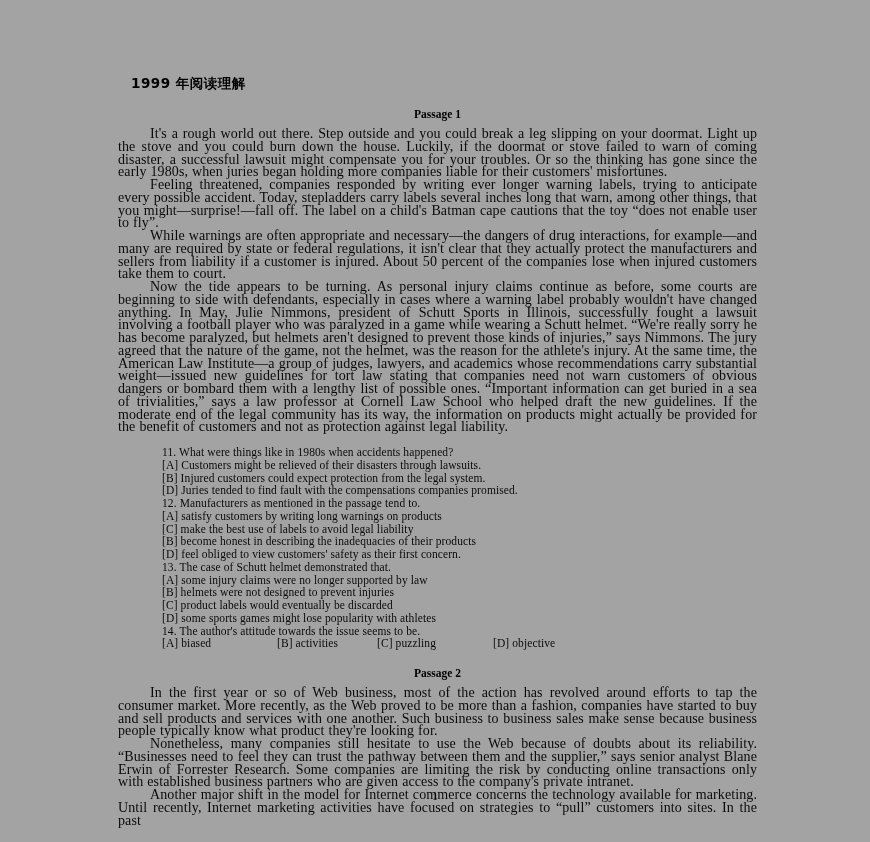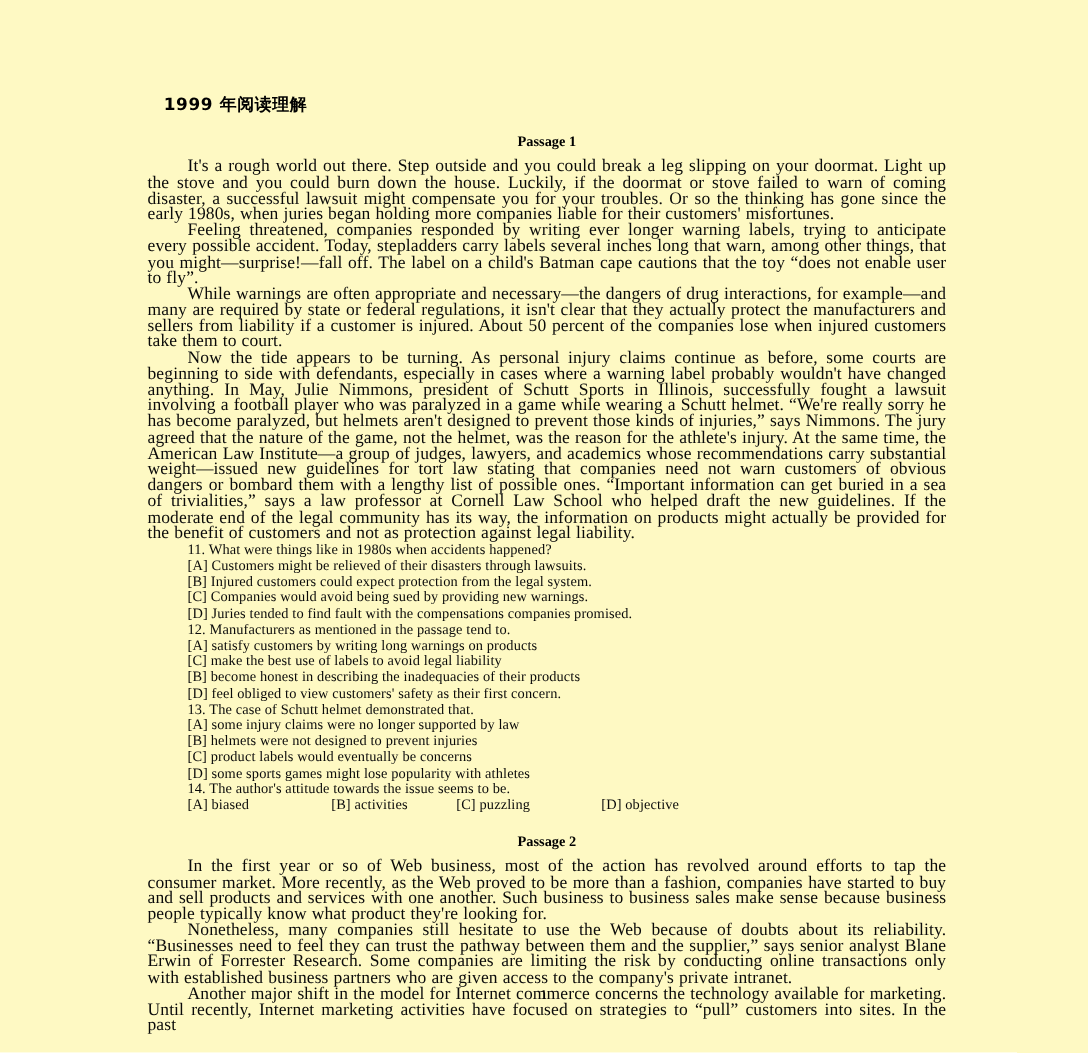--- a/index.html
+++ b/index.html
@@ -4,21 +4,21 @@
 <style>
   html, body {
     margin: 0;
     padding: 0;
     background: #ffffff;
   }
   .sheet {
     position: relative;
     width: 870px;
     height: 842px;
-    background: #fef9c3;
+    background: #a3a3a3;
     overflow: hidden;
     font-family: "Liberation Serif", serif;
     color: #0a0a0a;
     -webkit-font-smoothing: antialiased;
   }
   .content {
     position: absolute;
     left: 118px;
     top: 0;
     width: 639px;
@@ -44,21 +44,21 @@
   .para {
     margin: 0;
     font-size: 14px;
     line-height: 12.75px;
     text-align: justify;
     text-indent: 32px;
     letter-spacing: 0.1px;
     word-spacing: 0.4px;
   }
   .questions {
-    margin: 0;
+    margin: 12px;
   }
   .qline {
     font-size: 11.5px;
     line-height: 12.75px;
     padding-left: 32px;
     letter-spacing: 0.1px;
     white-space: nowrap;
   }
   .options-row {
     display: flex;
@@ -90,33 +90,32 @@
 
     <p class="para">It's a rough world out there. Step outside and you could break a leg slipping on your doormat. Light up the stove and you could burn down the house. Luckily, if the doormat or stove failed to warn of coming disaster, a successful lawsuit might compensate you for your troubles. Or so the thinking has gone since the early 1980s, when juries began holding more companies liable for their customers' misfortunes.</p>
     <p class="para">Feeling threatened, companies responded by writing ever longer warning labels, trying to anticipate every possible accident. Today, stepladders carry labels several inches long that warn, among other things, that you might—surprise!—fall off. The label on a child's Batman cape cautions that the toy “does not enable user to fly”.</p>
     <p class="para">While warnings are often appropriate and necessary—the dangers of drug interactions, for example—and many are required by state or federal regulations, it isn't clear that they actually protect the manufacturers and sellers from liability if a customer is injured. About 50 percent of the companies lose when injured customers take them to court.</p>
     <p class="para">Now the tide appears to be turning. As personal injury claims continue as before, some courts are beginning to side with defendants, especially in cases where a warning label probably wouldn't have changed anything. In May, Julie Nimmons, president of Schutt Sports in Illinois, successfully fought a lawsuit involving a football player who was paralyzed in a game while wearing a Schutt helmet. “We're really sorry he has become paralyzed, but helmets aren't designed to prevent those kinds of injuries,” says Nimmons. The jury agreed that the nature of the game, not the helmet, was the reason for the athlete's injury. At the same time, the American Law Institute—a group of judges, lawyers, and academics whose recommendations carry substantial weight—issued new guidelines for tort law stating that companies need not warn customers of obvious dangers or bombard them with a lengthy list of possible ones. “Important information can get buried in a sea of trivialities,” says a law professor at Cornell Law School who helped draft the new guidelines. If the moderate end of the legal community has its way, the information on products might actually be provided for the benefit of customers and not as protection against legal liability.</p>
 
     <div class="questions">
       <div class="qline">11. What were things like in 1980s when accidents happened?</div>
       <div class="qline">[A] Customers might be relieved of their disasters through lawsuits.</div>
       <div class="qline">[B] Injured customers could expect protection from the legal system.</div>
-      <div class="qline">[C] Companies would avoid being sued by providing new warnings.</div>
       <div class="qline">[D] Juries tended to find fault with the compensations companies promised.</div>
 
       <div class="qline">12. Manufacturers as mentioned in the passage tend to.</div>
       <div class="qline">[A] satisfy customers by writing long warnings on products</div>
       <div class="qline">[C] make the best use of labels to avoid legal liability</div>
       <div class="qline">[B] become honest in describing the inadequacies of their products</div>
       <div class="qline">[D] feel obliged to view customers' safety as their first concern.</div>
 
       <div class="qline">13. The case of Schutt helmet demonstrated that.</div>
       <div class="qline">[A] some injury claims were no longer supported by law</div>
       <div class="qline">[B] helmets were not designed to prevent injuries</div>
-      <div class="qline">[C] product labels would eventually be concerns</div>
+      <div class="qline">[C] product labels would eventually be discarded</div>
       <div class="qline">[D] some sports games might lose popularity with athletes</div>
 
       <div class="qline">14. The author's attitude towards the issue seems to be.</div>
       <div class="qline options-row">
         <span class="opt-col-a">[A] biased</span>
         <span class="opt-col-b">[B] activities</span>
         <span class="opt-col-c">[C] puzzling</span>
         <span class="opt-col-d">[D] objective</span>
       </div>
     </div>

